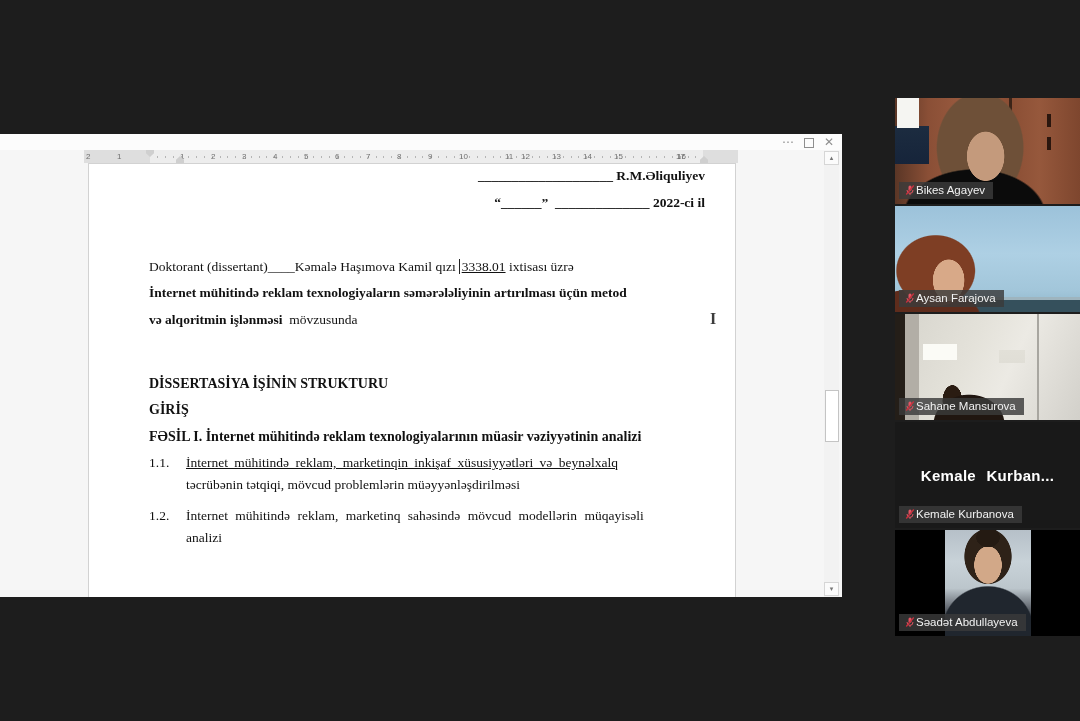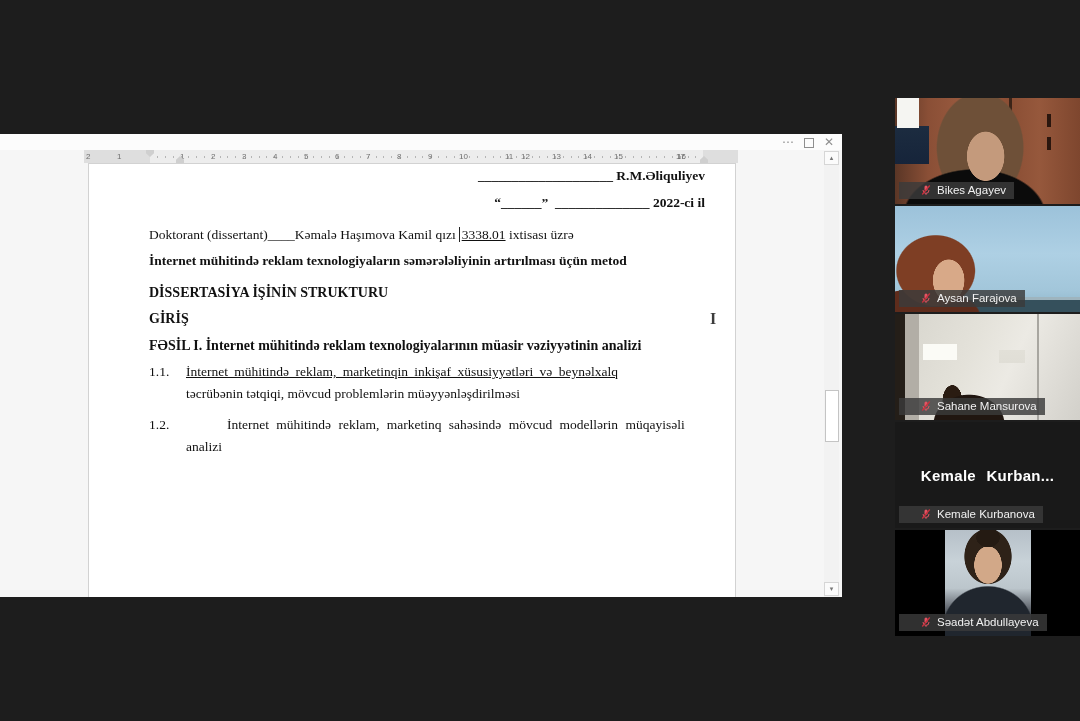--- a/index.html
+++ b/index.html
@@ -26,46 +26,46 @@
   .ind-right{left:616px;top:6px;clip-path:polygon(50% 0,100% 55%,100% 100%,0 100%,0 55%);}
 
   
   .page{position:absolute;left:88px;top:29px;width:648px;height:434px;background:#ffffff;
         border:1px solid #d2d2d2;border-bottom:none;box-sizing:border-box;
         padding:2px 30px 0 60px;font-family:"Liberation Serif",serif;font-size:13.5px;color:#111;}
   .r{text-align:right;font-weight:bold;line-height:20px;}
   .c{text-align:left;line-height:20px;}
   .b{font-weight:bold;}
   .mt7{margin-top:7px;}.mt6{margin-top:6px;}.mt9{margin-top:9px;}
-  .mt32{margin-top:12px;}.mt5{margin-top:5px;}.mt18{margin-top:18px;}
+  .mt32{margin-top:44px;}.mt5{margin-top:5px;}.mt18{margin-top:18px;}
   .line{line-height:20px;}
   .code{text-decoration:underline;}
   .caret{display:inline-block;width:1px;height:15px;background:#222;vertical-align:-3px;margin:0 2px 0 3px;}
   .section{padding-left:37px;text-indent:-37px;line-height:22px;}
   .num{display:inline-block;width:37px;text-indent:0;}
-  .ws3{word-spacing:3px;text-decoration:underline;}.ws4{word-spacing:4px;margin-left:41px;}.ws6{word-spacing:6px;}
+  .ws3{word-spacing:3px;text-decoration:underline;}.ws4{word-spacing:4px;}.ws6{word-spacing:6px;}
   .h{font-weight:bold;font-size:14px;line-height:20px;}
 
   
   .vscroll{position:absolute;right:3px;top:17px;width:15px;height:446px;background:#f2f2f2;}
   .sbtn{position:absolute;left:0;width:15px;height:14px;background:#fbfbfb;border:1px solid #d6d6d6;
         box-sizing:border-box;color:#777;font-size:7px;text-align:center;line-height:12px;}
   .sb-up{top:0;}
   .sb-down{top:431px;}
   .sthumb{position:absolute;left:1px;top:239px;width:12px;height:50px;background:#ffffff;border:1px solid #c4c4c4;}
 
   
   .ibeam{position:absolute;left:710px;top:176px;font-family:"Liberation Serif",serif;
          font-size:16px;color:#3c3c3c;font-weight:bold;}
 
   
   .panel{position:absolute;left:895px;top:98px;width:185px;}
   .tile{position:relative;width:185px;height:106px;margin-bottom:2px;background:#000;overflow:hidden;}
-  .name-tag{position:absolute;left:4px;bottom:5px;display:flex;align-items:center;gap:5px;
-            background:rgba(58,58,58,.82);padding:2px 8px 3px 21px;color:#f1f1f1;font-size:11.5px;}
+  .name-tag{position:absolute;left:4px;bottom:5px;display:flex;align-items:center;
+            background:rgba(58,58,58,.82);padding:2px 8px 3px 5px;color:#f1f1f1;font-size:11.5px;}
   .mic{width:12px;height:12px;flex:0 0 auto;}
   .video{position:absolute;inset:0;background-repeat:no-repeat;}
   .offtext{position:absolute;inset:0;display:flex;align-items:center;justify-content:center;
            color:#fff;font-weight:bold;font-size:15px;word-spacing:6px;letter-spacing:.3px;}
   .tile-off{background:#191919;}
 
   .v-bikes{background-image:
       radial-gradient(ellipse 19px 25px at 49% 55%, #c49a7c 97%, transparent 100%),
       radial-gradient(ellipse 72px 48px at 43% 112%, #0b0b0b 97%, transparent 100%),
       radial-gradient(ellipse 44px 56px at 46% 47%, #6e5038 97%, transparent 100%),
@@ -144,20 +144,21 @@
     <span class="ind ind-right"></span>
   </div>
 
   <div class="page">
     <div class="r"><span>____________________</span>&nbsp;<span>R.M.Əliquliyev</span></div>
     <div class="r mt7"><span>“</span><span>______</span><span>”</span>&nbsp;&nbsp;<span>______________</span>&nbsp;<span>2022-ci il</span></div>
 
     <div class="line mt32"><span>Doktorant (dissertant)</span><span>____</span><span>Kəmalə Haşımova Kamil qızı</span><span class="caret"></span><span class="code">3338.01</span>&nbsp;<span>ixtisası üzrə</span></div>
 
     <div class="c b mt6">İnternet mühitində reklam texnologiyaların səmərələliyinin artırılması üçün metod</div>
+    <div class="c mt7"><span class="b">və alqoritmin işlənməsi</span>&nbsp;&nbsp;<span>mövzusunda</span></div>
 
     <div class="c h mt32">DİSSERTASİYA İŞİNİN STRUKTURU</div>
     <div class="h mt6">GİRİŞ</div>
     <div class="h mt7">FƏSİL I. İnternet mühitində reklam texnologiyalarının müasir vəziyyətinin analizi</div>
 
     <div class="section mt5"><span class="num">1.1.</span><span class="ws3">İnternet mühitində reklam, marketinqin inkişaf xüsusiyyətləri və beynəlxalq</span><br><span>təcrübənin tətqiqi, mövcud problemlərin müəyyənləşdirilməsi</span></div>
 
     <div class="section mt9"><span class="num">1.2.</span><span class="ws4">İnternet mühitində reklam, marketinq sahəsində mövcud modellərin müqayisəli</span><br><span>analizi</span></div>
 
 

